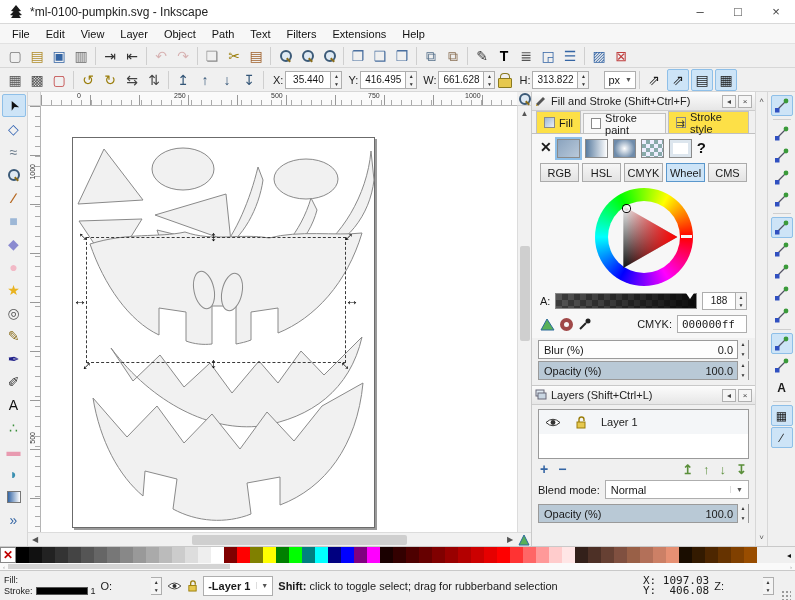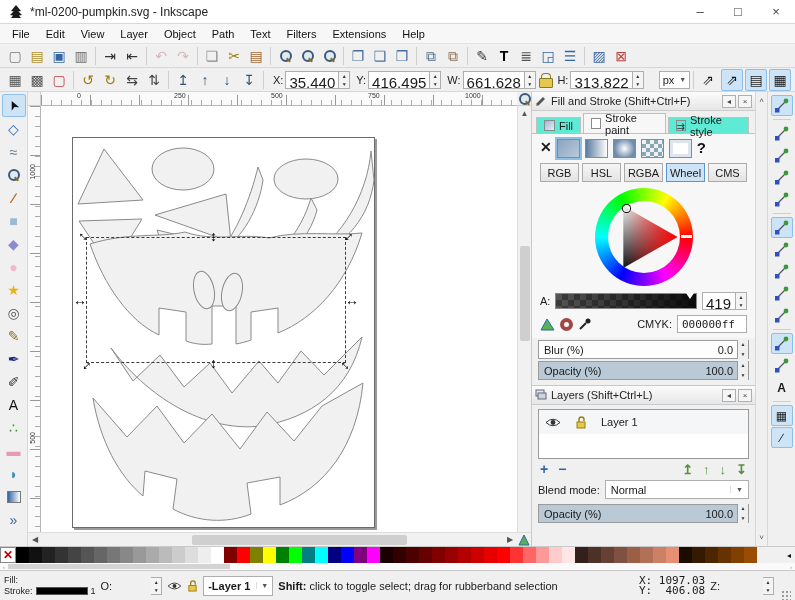--- a/index.html
+++ b/index.html
@@ -20,21 +20,21 @@
   
   .cmdbar, .toptbar { height:24px; background:#f0f0f0; display:flex; align-items:center; padding:0 4px; border-bottom:1px solid #d7d7d7; flex:0 0 24px; }
   .tbtn { width:22px; height:22px; display:flex; align-items:center; justify-content:center; border:1px solid transparent; border-radius:2px; }
   .tbtn .glyph { font-size:14px; line-height:1; }
   .tbtn.pressed { background:#cde4f7; border-color:#8ebfe8; }
   .tbtn.dim { opacity:.38; }
   .sep-v { width:1px; height:18px; background:#cfcfcf; margin:0 3px; }
 
   .field-label { font-size:11px; margin:0 2px 0 6px; color:#222; }
   .spin { display:flex; align-items:center; height:18px; }
-  .spin .val { min-width:46px; height:18px; background:#fff; border:1px solid #aeaeae; font-size:15px; text-align:left; padding:2px 3px; }
+  .spin .val { min-width:46px; height:18px; background:#fff; border:1px solid #aeaeae; font-size:10px; text-align:center; padding:2px 3px; }
   .spin .arrows { width:11px; height:18px; display:flex; flex-direction:column; border:1px solid #aeaeae; border-left:none; background:#f4f4f4; }
   .spin .arrows span { flex:1; font-size:5px; line-height:8px; text-align:center; color:#333; }
   .unitbox { display:flex; align-items:center; height:18px; background:#fff; border:1px solid #aeaeae; padding:0 3px; margin-left:15px; }
   .unitbox .uarr { font-size:7px; margin-left:5px; color:#555; }
   .lockicon { width:12px; height:13px; position:relative; margin:0 3px; }
   .lockicon:before { content:""; position:absolute; left:2px; top:0; width:8px; height:8px; border:1.5px solid #8a7a20; border-bottom:none; border-radius:4px 4px 0 0; }
   .lockicon:after { content:""; position:absolute; left:0; top:5px; width:12px; height:8px; background:#e6c84e; border:1px solid #8a7a20; border-radius:1px; }
 
   
   .mainrow { flex:1 1 auto; display:flex; min-height:0; }
@@ -88,21 +88,21 @@
 
   
   .dock { width:224px; background:#f0f0f0; border-left:1px solid #c9c9c9; display:flex; flex-direction:column; overflow:hidden; }
   .panel { border-bottom:1px solid #c9c9c9; }
   .panel-title { height:19px; background:linear-gradient(#fcfcfc,#e6e6e6); border-bottom:1px solid #cccccc; display:flex; align-items:center; padding:0 3px; }
   .panel-title .pticon { margin-right:4px; display:flex; }
   .panel-title .ptext { flex:1; font-size:11px; color:#222; }
   .minibtn { width:14px; height:13px; border:1px solid #b0b0b0; background:#f5f5f5; display:flex; align-items:center; justify-content:center; font-size:8px; color:#444; margin-left:2px; }
 
   .tabs { display:flex; align-items:flex-end; padding:3px 4px 0 4px; height:22px; }
-  .tab { display:flex; align-items:center; gap:4px; padding:2px 7px; font-size:11px; border:1px solid #c0c0c0; border-bottom:none; background:#5eead4; margin-right:2px; height:16px; }
+  .tab { display:flex; align-items:center; gap:4px; padding:2px 7px; font-size:11px; border:1px solid #c0c0c0; border-bottom:none; background:#fde047; margin-right:2px; height:22px; }
   .tab.active { background:#f7f7f7; height:20px; }
   .tab .ticn { width:11px; height:11px; border:1px solid #8a8a8a; display:inline-block; }
   .ticn-fill { background:linear-gradient(135deg,#9db7d6,#e8eef5); }
   .ticn-stroke { background:#fff; }
   .ticn-style { border:none; font-size:10px; width:auto; color:#333; }
   .tabpane { border-top:1px solid #c0c0c0; background:#f7f7f7; }
 
   .fillswatches { display:flex; align-items:center; gap:5px; padding:5px 8px 3px 8px; }
   .fsw { width:23px; height:19px; border:1px solid #8a8a8a; }
   .fsw.none { border:none; width:auto; font-size:14px; font-weight:bold; }
@@ -198,21 +198,21 @@
 </style>
 </head>
 <body>
 
 <div id="app">
 
   <div class="titlebar">
     <svg class="appicon" viewBox="0 0 16 16">
         <path d="M8 1 L13 7 L10.5 7.5 L14 11 L11 11.5 L13 14 L3 14 L5 11.5 L2 11 L5.5 7.5 L3 7 Z" fill="#1a1a1a"></path>
       </svg>
-    <span class="title">*ml-0200-pumpkin.svg - Inkscape</span>
+    <span class="title">*ml-0100-pumpkin.svg - Inkscape</span>
     <div class="winbtn">–</div>
     <div class="winbtn">□</div>
     <div class="winbtn">×</div>
   </div>
 
   <div class="menubar" id="menubar">
       <div class="menu-item">File</div>
       <div class="menu-item">Edit</div>
       <div class="menu-item">View</div>
       <div class="menu-item">Layer</div>
@@ -572,40 +572,40 @@
             <span class="fsw fsw-flat sel"></span>
             <span class="fsw fsw-lin"></span>
             <span class="fsw fsw-rad"></span>
             <span class="fsw fsw-pat"></span>
             <span class="fsw fsw-swatch"></span>
             <span class="fsw unknown">?</span>
           </div>
           <div class="modes">
             <span class="modebtn">RGB</span>
             <span class="modebtn">HSL</span>
-            <span class="modebtn">RGBA</span>
+            <span class="modebtn">CMYK</span>
             <span class="modebtn sel">Wheel</span>
             <span class="modebtn">CMS</span>
           </div>
           <div class="wheelwrap">
             <div class="wheel">
               <div class="ring"></div>
               <div class="ringinner"></div>
               <div class="ringnotch"></div>
               <div class="tri"></div>
               <div class="trimark"></div>
             </div>
           </div>
           <div class="alpharow">
             <span class="alabel">A:</span>
             <div class="alphaslider">
                 <span class="amark"></span>
               </div>
             <span class="spin">
-                <span class="val" style="min-width:34px">419</span>
+                <span class="val" style="min-width:34px">188</span>
                 <span class="arrows">
                   <span>▲</span>
                   <span>▼</span>
                 </span>
               </span>
           </div>
           <div class="rgbarow">
             <svg width="15" height="13" viewBox="0 0 15 13">
                 <path d="M1 12 L7 1 L14 12 Z" fill="#58b058" stroke="#2a6a9a"></path>
               </svg>

